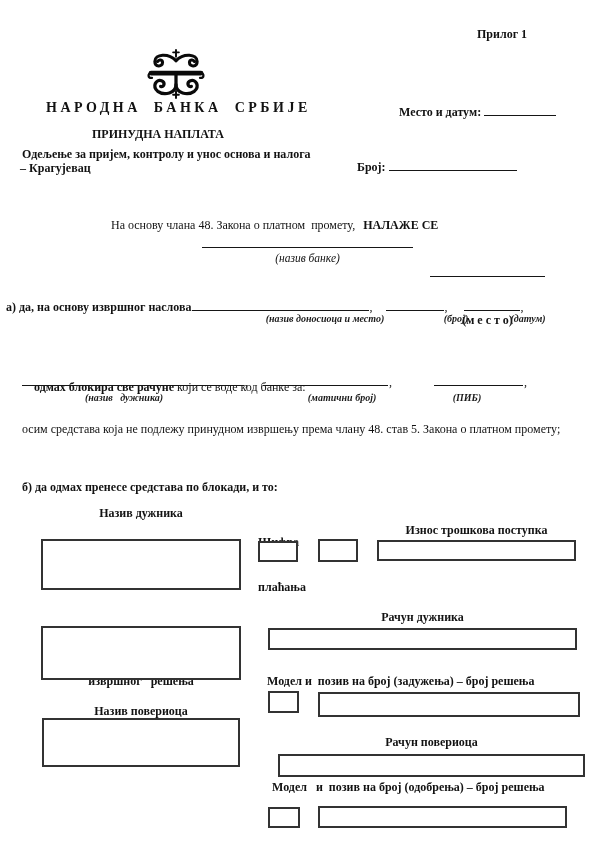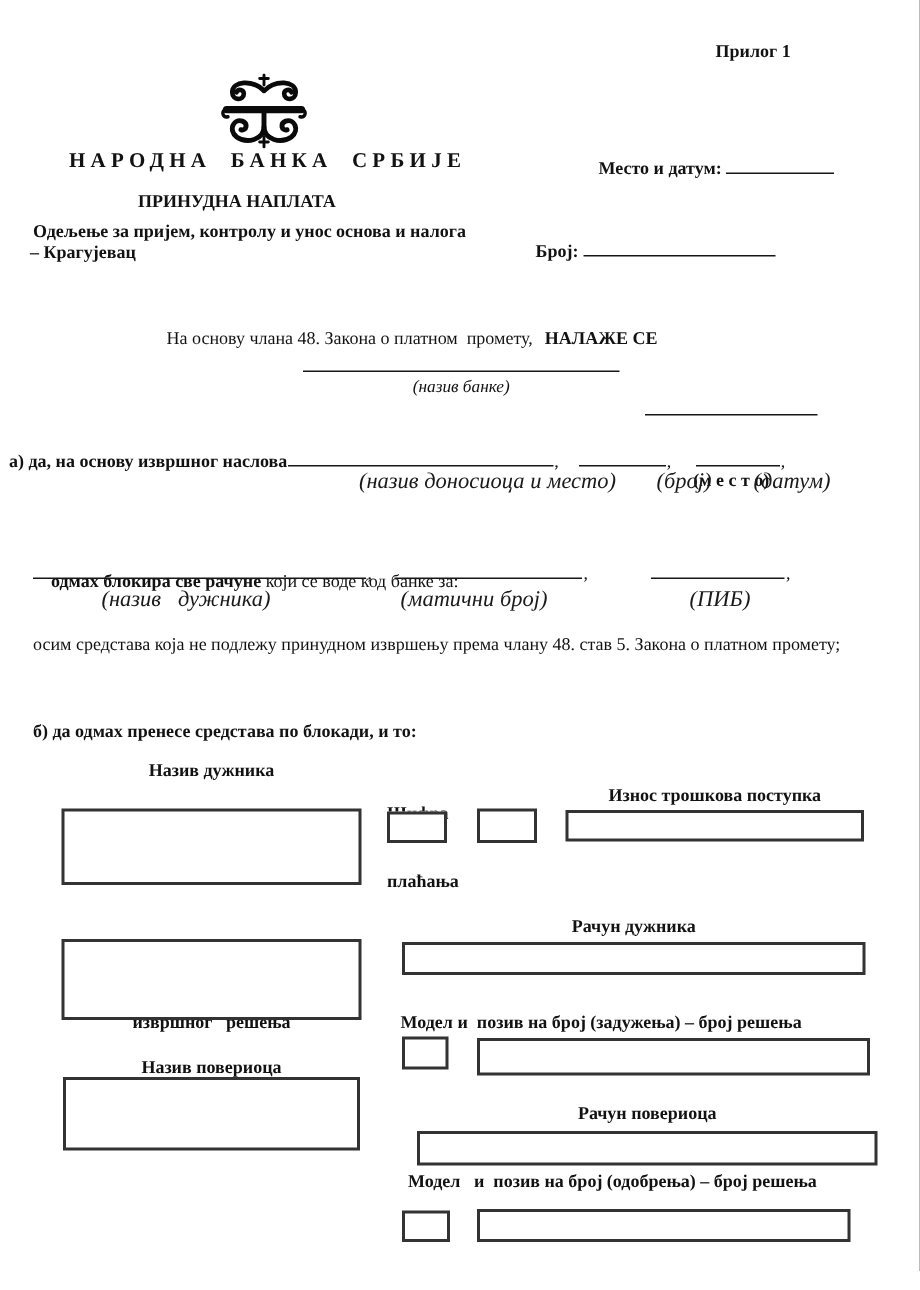--- a/index.html
+++ b/index.html
@@ -10,21 +10,21 @@
     color:#121212; font-size:12px;
   }
   .abs { position:absolute; }
   .b { font-weight:bold; }
   .i { font-style:italic; }
   .pre { white-space:pre-wrap; }
   .ctr { text-align:center; }
   .blank { display:inline-block; border-bottom:1px solid #161616; height:13px; vertical-align:baseline; }
   .hr { position:absolute; border-bottom:1px solid #161616; }
   .box { position:absolute; box-sizing:border-box; border:2px solid #333; background:#fff; }
-  .cap { position:absolute; transform:translateX(-50%); font-style:italic; font-size:15px; white-space:pre-wrap; color:#1a1a1a; }
+  .cap { position:absolute; transform:translateX(-50%); font-style:italic; font-size:10px; white-space:pre-wrap; color:#1a1a1a;font-weight:bold; }
   .lbl { font-weight:bold; font-size:12px; white-space:pre-wrap; }
   .bankname { font-weight:bold; font-size:14px; letter-spacing:3.5px; word-spacing:6px; }
   .comma { padding:0 1px; }
 </style>
 </head>
 <body>
 
 <div class="page">
 
   <div class="abs b" style="left:477px; top:27px;">Прилог 1</div>
@@ -80,22 +80,22 @@
   <div class="abs pre" style="left:22px; top:365px;">
     <span class="b">одмах блокира све рачуне</span><span> који се воде код банке за:</span>
   </div>
 
   <div class="abs" style="left:22px; top:372px; margin-top:0;">
     <div style="position:relative; top:0;">
       <span class="blank" style="width:222px;"></span><span class="comma">,</span><span class="blank" style="width:125px; margin-left:14px;"></span><span class="comma">,</span><span class="blank" style="width:89px; margin-left:41px;"></span><span class="comma">,</span>
     </div>
   </div>
   <div class="cap" style="left:124px; top:392px;">(назив   дужника)</div>
-  <div class="cap" style="left:316px; top:392px;">(матични број)</div>
-  <div class="cap" style="left:480px; top:392px;">(ПИБ)</div>
+  <div class="cap" style="left:342px; top:392px;">(матични број)</div>
+  <div class="cap" style="left:467px; top:392px;">(ПИБ)</div>
 
   <div class="abs" style="left:22px; top:421px; width:571px; text-align:justify; line-height:16px;">осим средстава која не подлежу принудном извршењу према члану 48. став 5. Закона о платном промету;</div>
 
   <div class="abs b" style="left:22px; top:480px;">б) да одмах пренесе средстава по блокади, и то:</div>
 
   <div class="abs lbl ctr" style="left:41px; top:506px; width:200px;">Назив дужника</div>
   <div class="box" style="left:41px; top:539px; width:200px; height:51px;"></div>
 
   <div class="abs lbl" style="left:258px; top:505px; line-height:15px;">
     <div>Шифра</div>

